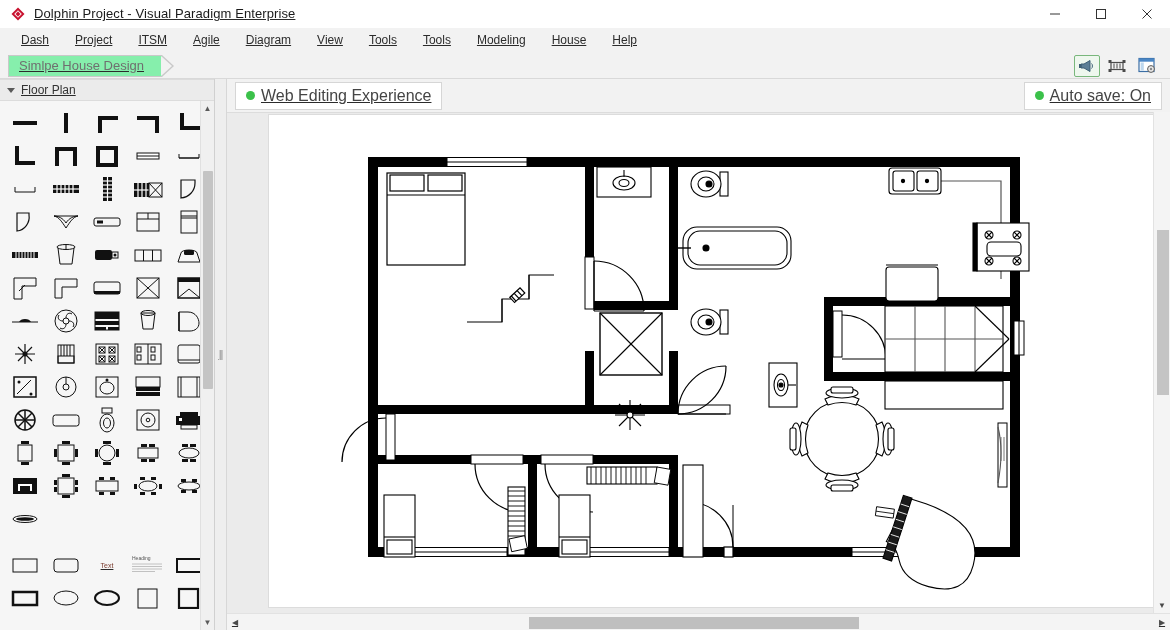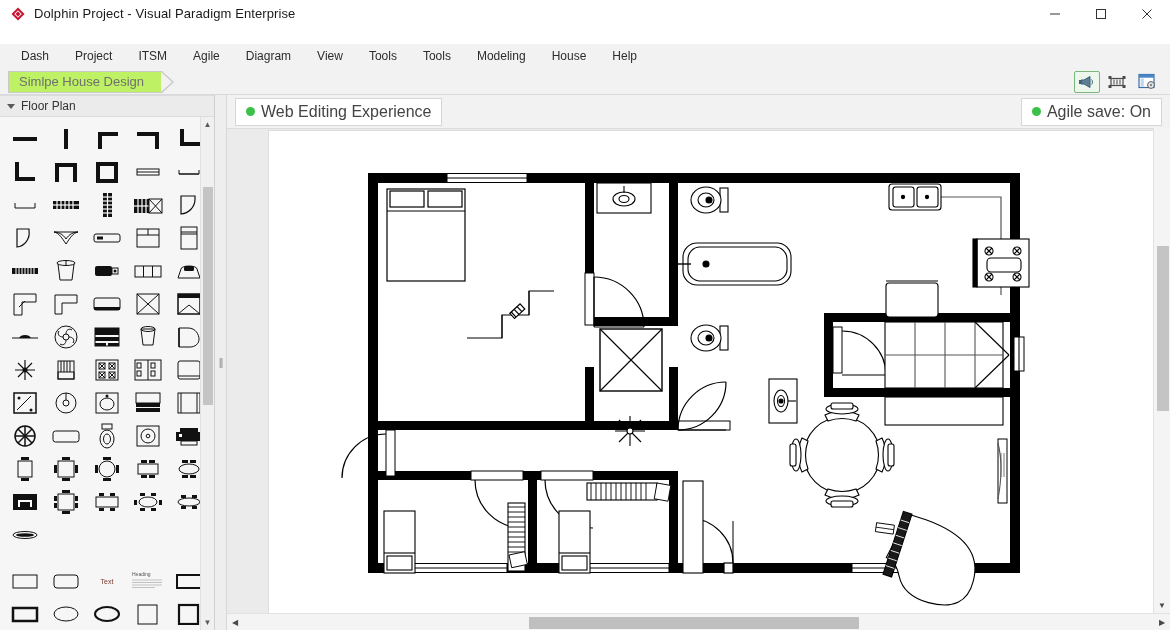--- a/index.html
+++ b/index.html
@@ -5,53 +5,53 @@
   * { box-sizing: border-box; }
   html, body { margin:0; padding:0; }
   body {
     width:1170px; height:630px;
     font-family:"Liberation Sans", sans-serif;
     font-size:12px; color:#2b2b2b;
     background:#ffffff;
     overflow:hidden;
     user-select:none;
   }
-  .app { position:relative; width:1170px; height:630px; display:flex; flex-direction:column; }
+  .app { position:relative; width:1170px; height:630px; display:flex; flex-direction:column;text-decoration:underline; }
 
   
   .titlebar {
     height:28px; min-height:28px; display:flex; align-items:center;
     background:#ffffff; border-bottom:1px solid #ffffff;
     padding-left:10px;
   }
   .app-logo { width:16px; height:16px; margin-right:8px; position:relative; flex:0 0 auto; }
   .app-title { font-size:13px; color:#1a1a1a; letter-spacing:.1px; }
   .win-controls { margin-left:auto; display:flex; height:28px; }
   .win-btn {
     width:46px; height:28px; display:flex; align-items:center; justify-content:center;
     color:#333;
   }
 
   
   .menubar {
     height:25px; min-height:25px; display:flex; align-items:center;
-    background:#f2f2f2; padding-left:8px; border-bottom:1px solid #f2f2f2;margin-top:16px;
+    background:#f2f2f2; padding-left:8px; border-bottom:1px solid #f2f2f2;
   }
   .menu-item {
     padding:4px 13px; font-size:12px; color:#2c2c2c; white-space:nowrap;
   }
 
   
   .crumbbar {
     height:26px; min-height:26px; background:#f2f2f2; display:flex; align-items:center;
     padding-left:8px; position:relative; border-bottom:1px solid #d9d9d9;
   }
   .crumb {
     position:relative; height:22px; display:flex; align-items:center;
-    padding:0 18px 0 10px; background:#bef264;
+    padding:0 18px 0 10px; background:#86efac;
     border:1px solid #c9c9c9; border-right:none;
     font-size:13px; color:#6f6f6f;
   }
   .crumb::after {
     content:""; position:absolute; right:-12px; top:-1px;
     width:0; height:0;
     border-top:11px solid transparent; border-bottom:11px solid transparent;
     border-left:12px solid #c9c9c9;
   }
   .crumb::before {
@@ -804,21 +804,21 @@
 
     <div class="canvas-wrap">
 
       <div class="canvas-topbar">
         <div class="pill">
           <span class="dot"></span>
           <span>Web Editing Experience</span>
         </div>
         <div class="pill right">
           <span class="dot"></span>
-          <span>Agile save: On</span>
+          <span>Auto save: On</span>
         </div>
       </div>
 
       <div class="canvas-scrollrow">
         <div class="canvas-view">
           <div class="page">
             <svg width="1016" height="492" viewBox="0 0 1016 492">
               <g fill="#000">
 
                 <rect x="99" y="42" width="652" height="10"></rect>

